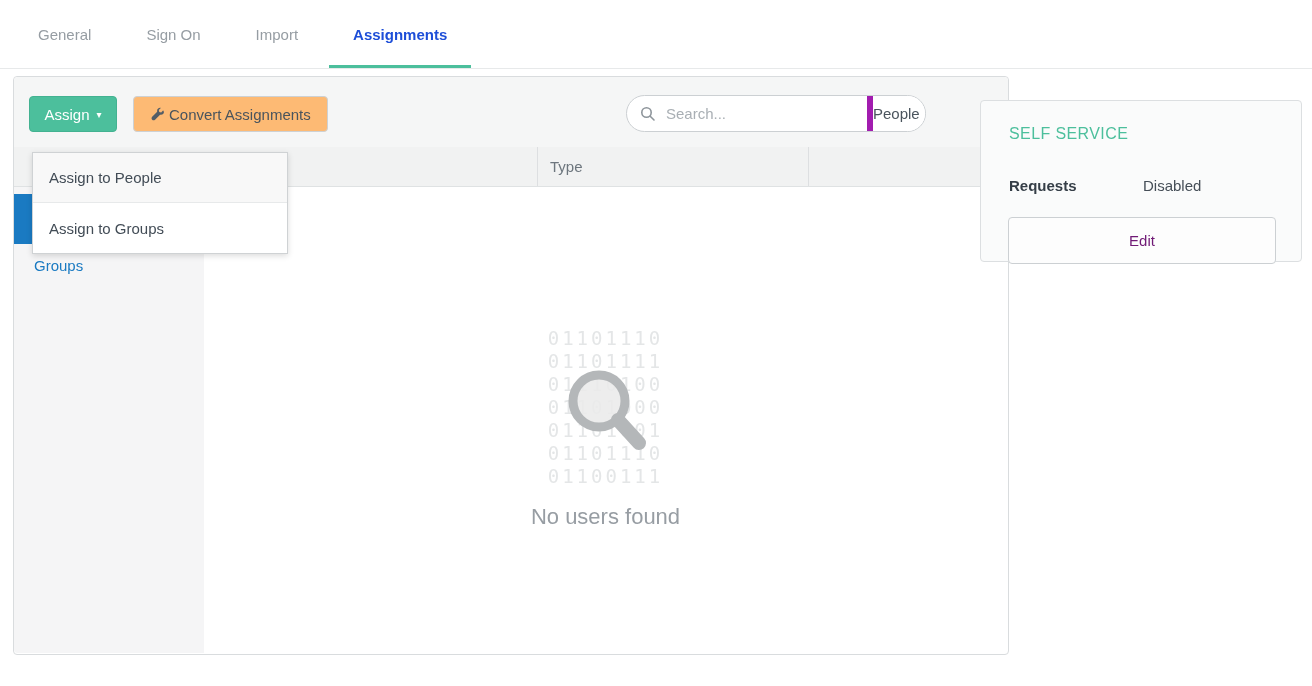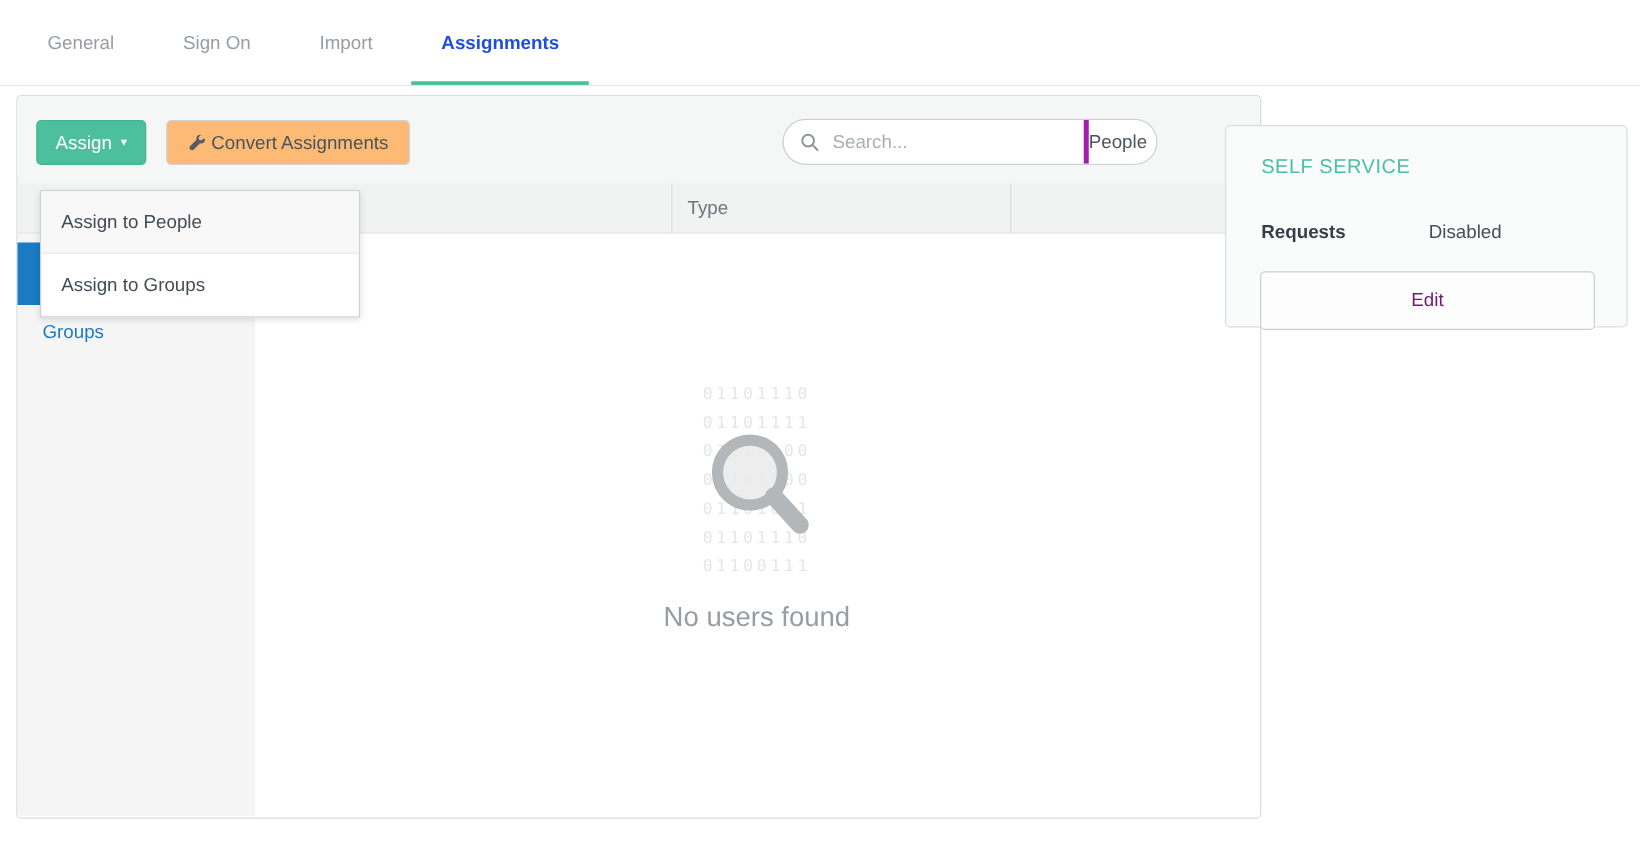--- a/index.html
+++ b/index.html
@@ -26,21 +26,21 @@
     border:1px solid #43b291;color:#fff;gap:7px;}
   .assign-btn .caret{font-size:10px;line-height:1;position:relative;top:1px;}
   .convert-btn{position:absolute;left:119px;top:19px;height:36px;padding:0 16px;background:#fdba74;
     border:1px solid #cdd1d4;color:#4a545d;gap:4px;}
   .search-group{position:absolute;left:612px;top:18px;width:300px;height:37px;background:#fff;
     border:1px solid #ccd0d3;border-radius:19px;display:flex;box-sizing:border-box;overflow:hidden;}
   .search-box{flex:1;display:flex;align-items:center;padding-left:13px;gap:8px;}
   .search-box input{border:none;outline:none;flex:1;font-size:15px;color:#4a545d;
     font-family:"Liberation Sans",sans-serif;background:transparent;min-width:0;}
   .search-box input::placeholder{color:#a9afb4;}
-  .scope-seg{width:92px;border-left:4px solid #a21caf;display:flex;align-items:center;
+  .scope-seg{width:92px;border-left:6px solid #a21caf;display:flex;align-items:center;
     justify-content:center;gap:7px;font-size:15px;color:#4a545d;cursor:pointer;background:#fff;}
   .scope-seg .caret{font-size:10px;color:#7b838a;position:relative;top:1px;}
 
   
   .table-head{position:absolute;left:0;top:70px;right:0;height:40px;background:#f1f2f2;
     border-bottom:1px solid #dfe2e3;display:flex;box-sizing:border-box;}
   .th{display:flex;align-items:center;font-size:15px;color:#6d767e;box-sizing:border-box;}
   .th1{width:524px;border-right:1px solid #dddfe1;}
   .th2{width:271px;border-right:1px solid #dddfe1;padding-left:12px;}
   .th3{flex:1;}
@@ -51,22 +51,22 @@
   .filter-item-selected{position:absolute;left:0;top:7px;width:190px;height:50px;
     background:#1a7ac2;cursor:pointer;}
   .filter-item{position:absolute;left:0;top:57px;width:190px;height:42px;display:flex;
     align-items:center;padding-left:20px;box-sizing:border-box;font-size:15px;color:#1a7ac2;cursor:pointer;}
 
   
   .content{position:absolute;left:190px;top:110px;right:1px;bottom:1px;background:#fff;
     border-radius:0 0 4px 0;}
   .empty{padding-top:117px;display:flex;flex-direction:column;align-items:center;}
   .binary{position:relative;font-family:"DejaVu Sans Mono","Liberation Mono",monospace;
-    font-size:13px;line-height:23px;letter-spacing:3px;color:#e4e6e7;text-align:center;
-    user-select:none;}
+    font-size:19px;line-height:23px;letter-spacing:3px;color:#e4e6e7;text-align:center;
+    user-select:none;margin-top:23px;}
   .binary .mag{position:absolute;left:50%;top:34px;margin-left:-50px;pointer-events:none;}
   .empty-msg{margin-top:16px;font-size:22px;color:#979da3;}
 
   
   .menu{position:absolute;left:32px;top:152px;width:256px;background:#fff;
     border:1px solid #cfd2d4;box-shadow:0 2px 6px rgba(0,0,0,.14);z-index:50;box-sizing:border-box;}
   .menu-item{height:50px;display:flex;align-items:center;padding-left:16px;font-size:15px;
     color:#424c56;cursor:pointer;box-sizing:border-box;}
   .menu-item:first-child{background:#f8f8f8;border-bottom:1px solid #e7e9ea;}
 

